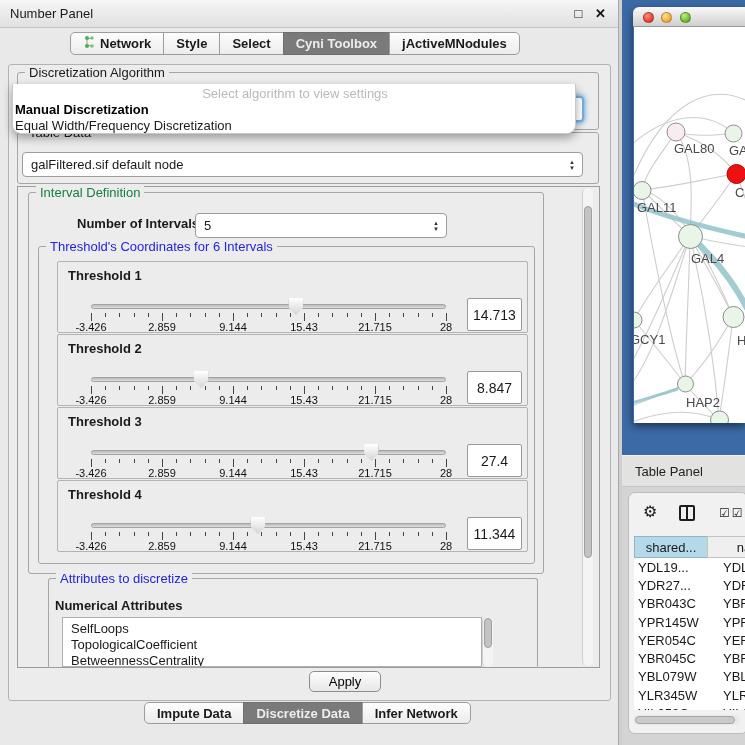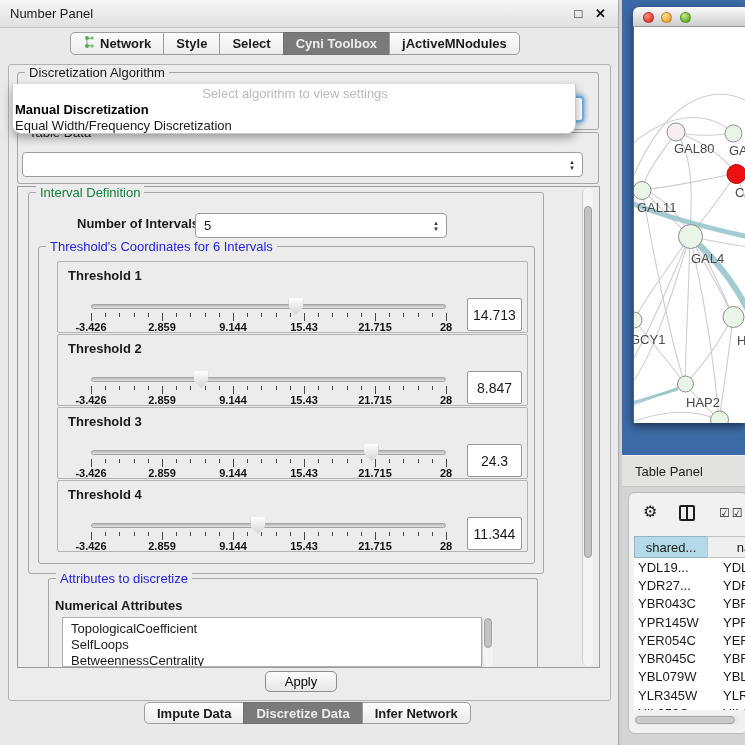--- a/index.html
+++ b/index.html
@@ -53,31 +53,31 @@
   .sl-track { position:absolute; left:33px; top:42px; width:355px; height:5px; border-radius:3px;
       background:linear-gradient(#b9b9b9,#e0e0e0); border:1px solid #a3a3a3; }
   .sl-handle { position:absolute; top:36px; width:15px; height:17px; transform:translateX(-50%);
       background:linear-gradient(#ffffff,#d4d4d4);
       clip-path:polygon(8% 0,92% 0,100% 10%,100% 56%,50% 100%,0 56%,0 10%);
       filter:drop-shadow(0 0 1px #777); }
   .sl-ticks { position:absolute; left:33px; top:51px; width:355px; height:10px; }
   .tick { position:absolute; top:0; width:1px; height:4px; background:#444; }
   .tick.major { height:8px; }
   .sl-labels { position:absolute; left:33px; top:59px; width:355px; height:12px; }
-  .tlabel { position:absolute; transform:translateX(-50%); font-size:11px; font-weight:bold; color:#111; white-space:nowrap; }
+  .tlabel { position:absolute; transform:translateX(-50%); font-size:11px; font-weight:normal; color:#111; white-space:nowrap; }
   .sl-value { position:absolute; right:5px; top:36px; width:55px; height:33px; background:#fff;
       border:1px solid #999; border-radius:2px; display:flex; align-items:center; justify-content:center; font-size:14px; }
 
   
   #attrList { position:absolute; left:62px; top:617px; width:420px; height:50px; background:#fff;
       border:1px solid #b0b0b0; overflow:hidden; font-size:13px; padding:3px 0 0 8px; }
   .attr-item { line-height:16px; white-space:nowrap; }
 
   .push-btn { position:absolute; font-size:13px; background:linear-gradient(#fdfdfd,#e7e7e7);
-      border:1px solid #8d8d8d; border-radius:5px; display:flex; align-items:center; justify-content:center; }
+      border:1px solid #8d8d8d; border-radius:5px; display:flex; align-items:center; justify-content:center;margin-left:44px; }
 
   
   #popup { position:absolute; left:12px; top:84px; width:564px; height:50px; background:#fff; z-index:50;
       border:1px solid #c9c9c9; border-top:none; border-radius:0 0 9px 9px;
       box-shadow:0 4px 10px rgba(0,0,0,.35); font-size:13px; overflow:hidden; }
   .pop-row { line-height:16px; padding-left:2px; white-space:nowrap; }
   .pop-head { text-align:center; color:#b9b9b9; padding-top:2px; }
   .pop-opt0 { font-weight:bold; color:#000; }
 
   
@@ -162,20 +162,21 @@
     <span class="stepper">
       <span>▲</span>
         <span>▼</span>
     </span>
   </div>
 
   <div class="gb" style="left:17px; top:132px; width:582px; height:52px;">
     <span class="gb-title">Table Data</span>
   </div>
   <div class="combo" style="left:22px; top:152px; width:561px; height:25px;">
+    <span>galFiltered.sif default node</span>
     <span class="stepper">
       <span>▲</span>
         <span>▼</span>
     </span>
   </div>
 
   <div id="scrollpane"></div>
 
   <div class="gb" style="left:28px; top:192px; width:516px; height:382px;">
     <span class="gb-title t-green">Interval Definition</span>
@@ -310,21 +311,21 @@
           <div class="tick major" style="left: 100%;"></div>
         </div>
         <div class="sl-labels">
           <span class="tlabel" style="left: 0%;">-3.426</span>
           <span class="tlabel" style="left: 20%;">2.859</span>
           <span class="tlabel" style="left: 40%;">9.144</span>
           <span class="tlabel" style="left: 60%;">15.43</span>
           <span class="tlabel" style="left: 80%;">21.715</span>
           <span class="tlabel" style="left: 100%;">28</span>
         </div>
-        <div class="sl-value">24.3</div>
+        <div class="sl-value">27.4</div>
       </div>
       <div class="th-panel">
         <div class="th-label">Threshold 4</div>
         <div class="sl-track"></div>
         <div class="sl-handle" style="left: calc(199.848px);"></div>
         <div class="sl-ticks">
           <div class="tick major" style="left: 0%;"></div>
           <div class="tick" style="left: 4%;"></div>
           <div class="tick" style="left: 8%;"></div>
           <div class="tick" style="left: 12%;"></div>
@@ -361,22 +362,22 @@
         </div>
         <div class="sl-value">11.344</div>
       </div>
     </div>
 
   <div class="gb" style="left:48px; top:578px; width:490px; height:90px; border-bottom:none; border-radius:3px 3px 0 0;">
     <span class="gb-title t-blue">Attributes to discretize</span>
   </div>
   <span class="abs" style="left:55px; top:598px; font-size:13px; font-weight:bold;">Numerical Attributes</span>
   <div id="attrList">
+      <div class="attr-item">SelfLoops</div>
       <div class="attr-item">TopologicalCoefficient</div>
-      <div class="attr-item">SelfLoops</div>
       <div class="attr-item">BetweennessCentrality</div>
     </div>
   <div class="vscroll" style="left:482px; top:617px; width:11px; height:50px;">
     <div class="vthumb" style="top:1px; height:30px;"></div>
   </div>
 
   <div class="vscroll" style="left:582px; top:188px; width:11px; height:478px;">
     <div class="vthumb" style="top:18px; height:352px;"></div>
   </div>
 

